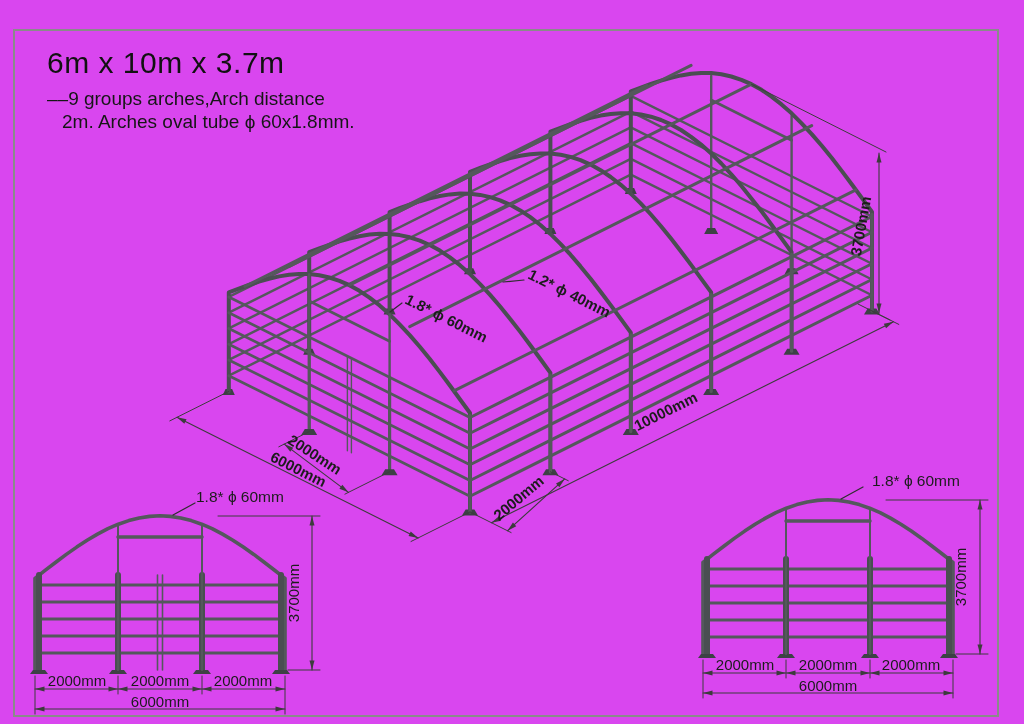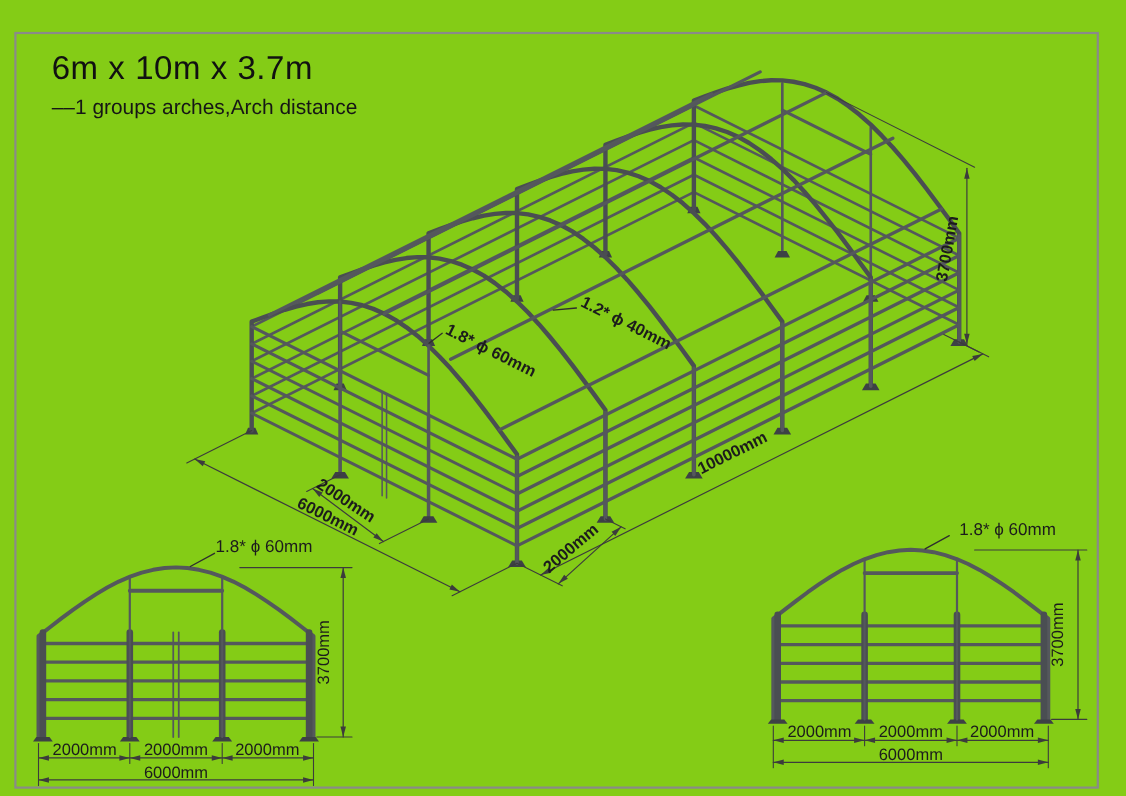--- a/index.html
+++ b/index.html
@@ -1,16 +1,16 @@
 <!DOCTYPE html>
 <html><head>
 <meta charset="utf-8">
 <style>
   html,body{margin:0;padding:0;background:#fff;width:1024px;height:724px;overflow:hidden;}
-  .page{position:relative;width:1024px;height:724px;background:#84cc16;
+  .page{position:relative;width:1024px;height:724px;background:#d946ef;
         font-family:"Liberation Sans","DejaVu Sans",sans-serif;color:#141414;}
   .sheet-border{position:absolute;left:13px;top:29px;width:986px;height:688px;
         border:2px solid #8a8a8a;box-sizing:border-box;}
   .title-block{position:absolute;left:47px;top:46px;}
   .title-block .ttl{font-size:30px;font-weight:400;letter-spacing:0.5px;color:#111;}
   .title-block .notes{margin-top:7px;font-size:19px;line-height:23px;color:#161616;}
   .title-block .notes .ind{padding-left:15px;}
   svg{position:absolute;left:0;top:0;}
   svg text{font-family:"Liberation Sans","DejaVu Sans",sans-serif;fill:#1c1c1c;}
   .lb{font-size:15px;}
@@ -20,21 +20,22 @@
 </style>
 </head>
 <body>
 
 <div class="page">
   <div class="sheet-border"></div>
 
   <div class="title-block">
     <div class="ttl">6m x 10m x 3.7m</div>
     <div class="notes">
-      <div>––1 groups arches,Arch distance</div>
+      <div>––9 groups arches,Arch distance</div>
+      <div class="ind">2m. Arches oval tube ϕ 60x1.8mm.</div>
     </div>
   </div>
 
   <svg width="1024" height="724" viewBox="0 0 1024 724">
 
     <g id="g-iso">
         <line x1="228.8" y1="391.4" x2="228.8" y2="294.65" stroke="#54585c" stroke-width="2.6" stroke-linecap="round"></line>
         <path d="M222.8 394.9L234.8 394.9L232.10000000000002 388.9L225.5 388.9Z" fill="#3d4145"></path>
         <line x1="309.2" y1="351.2" x2="309.2" y2="254.45" stroke="#54585c" stroke-width="2.6" stroke-linecap="round"></line>
         <path d="M303.2 354.7L315.2 354.7L312.5 348.7L305.9 348.7Z" fill="#3d4145"></path>

